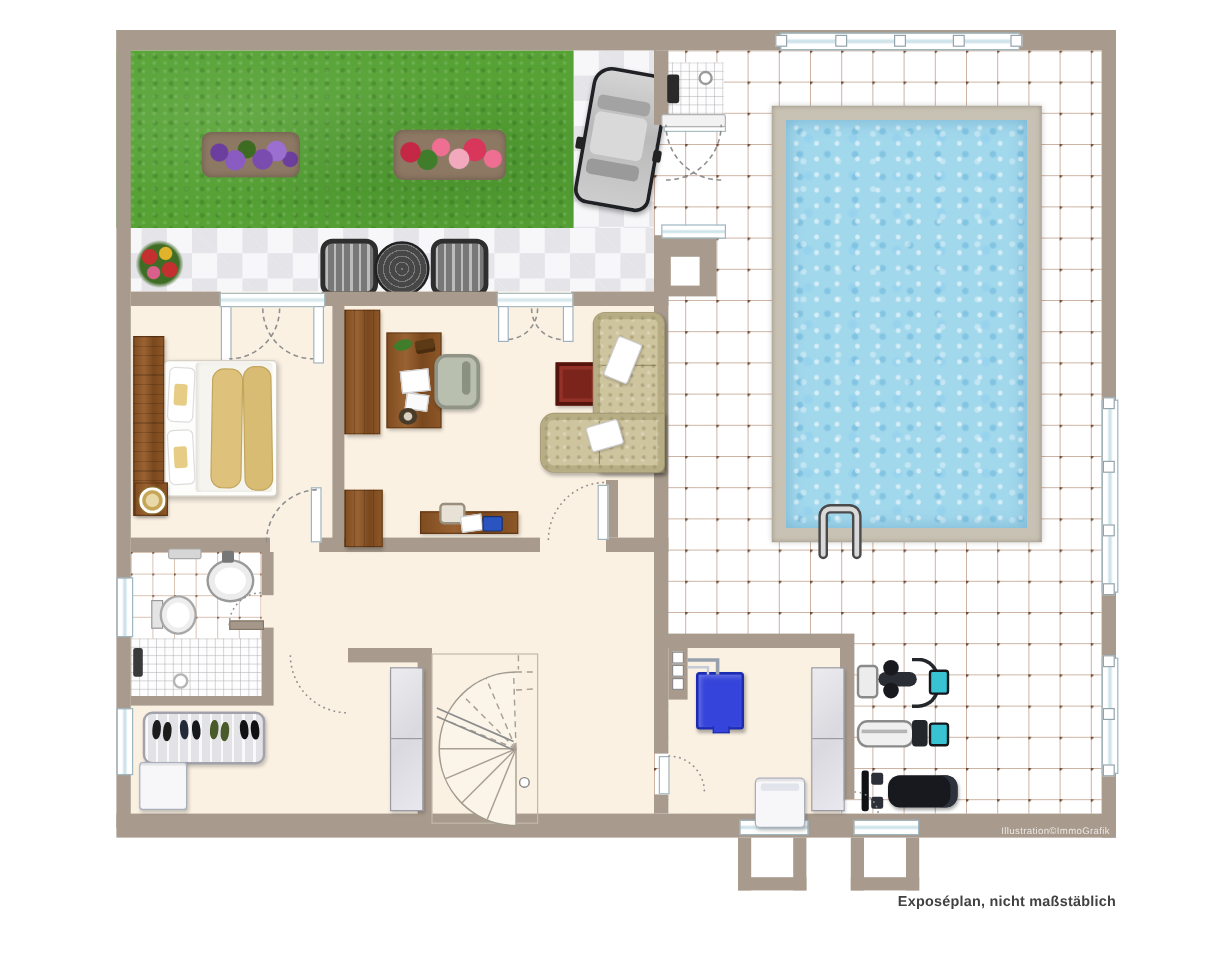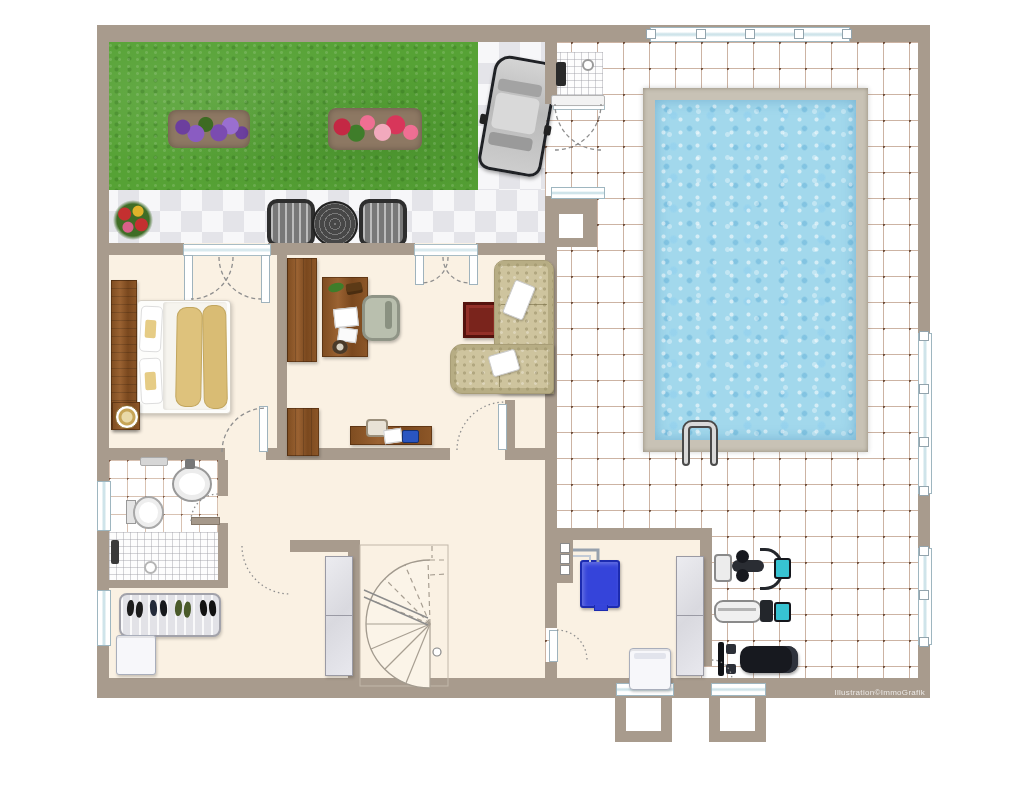--- a/index.html
+++ b/index.html
@@ -322,14 +322,15 @@
       <path d="M 686,462 V 430 A 6 6 0 0 1 692,424 H 708 A 6 6 0 0 1 714,430 V 462" fill="none" stroke="#4a4a4a" stroke-width="8" stroke-linecap="round"></path>
       <path d="M 686,462 V 430 A 6 6 0 0 1 692,424 H 708 A 6 6 0 0 1 714,430 V 462" fill="none" stroke="#d9d9d9" stroke-width="4" stroke-linecap="round"></path>
     </g>
     <g>
       <path d="M 598,562 V 550 H 573" fill="none" stroke="#97a1ad" stroke-width="3"></path>
       <path d="M 590,562 V 556 H 573" fill="none" stroke="#c3cbd6" stroke-width="2"></path>
     </g>
   </svg>
 
   <div class="txt-watermark" style="left:700px;top:688px;width:225px;text-align:right;">Illustration©ImmoGrafik</div>
+  <div class="txt-disclaimer" style="left:630px;top:744px;width:300px;text-align:right;">Exposéplan, nicht maßstäblich</div>
 
 </div>
 
 </body></html>

